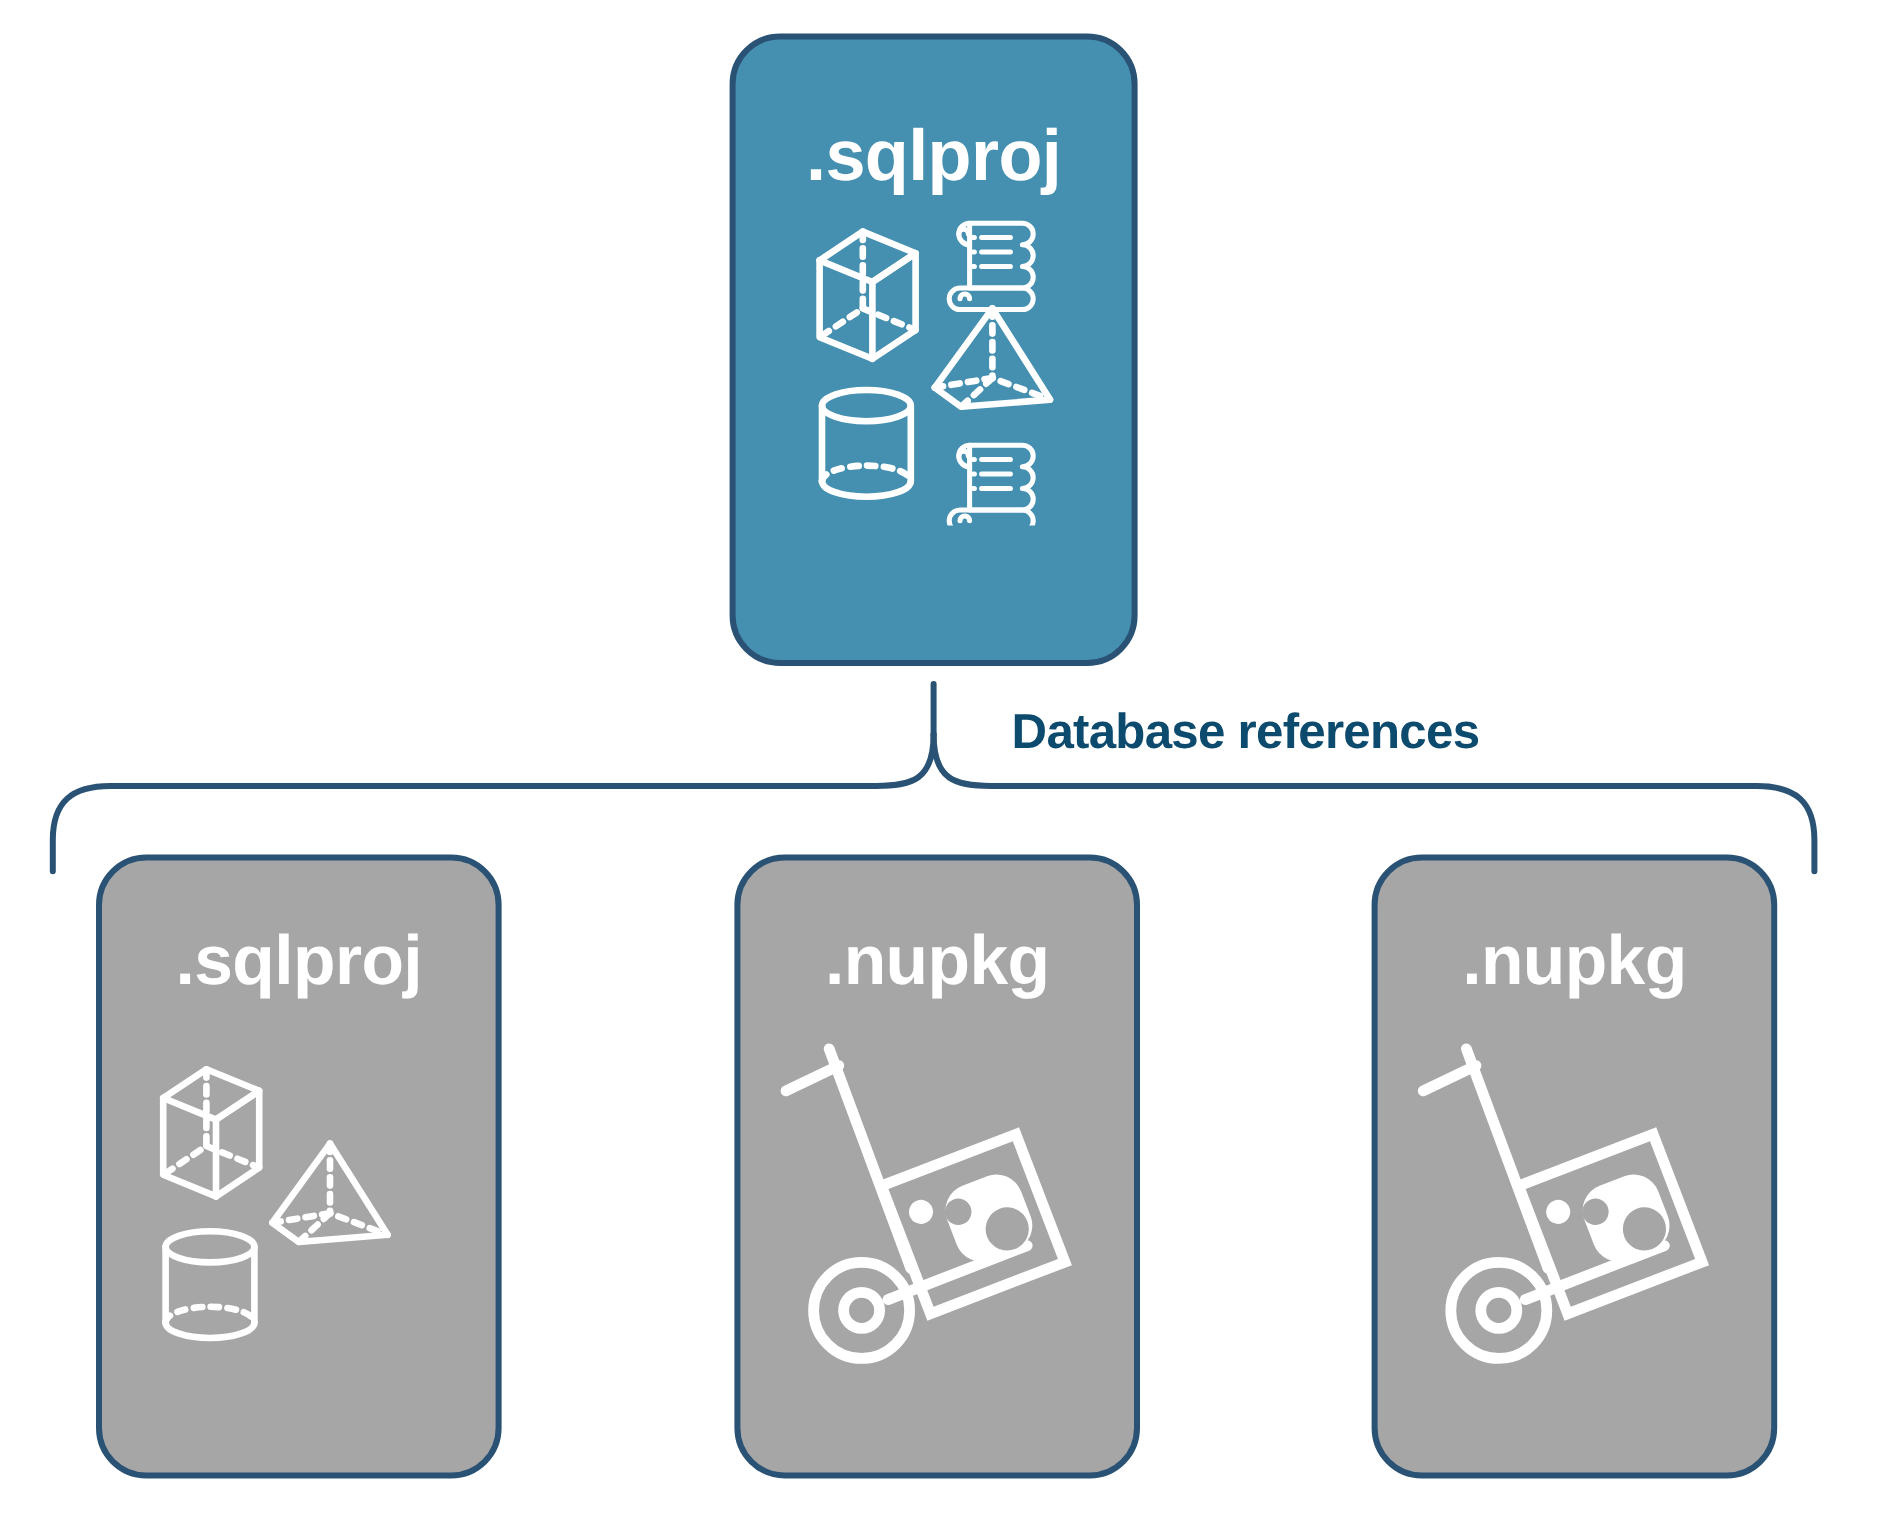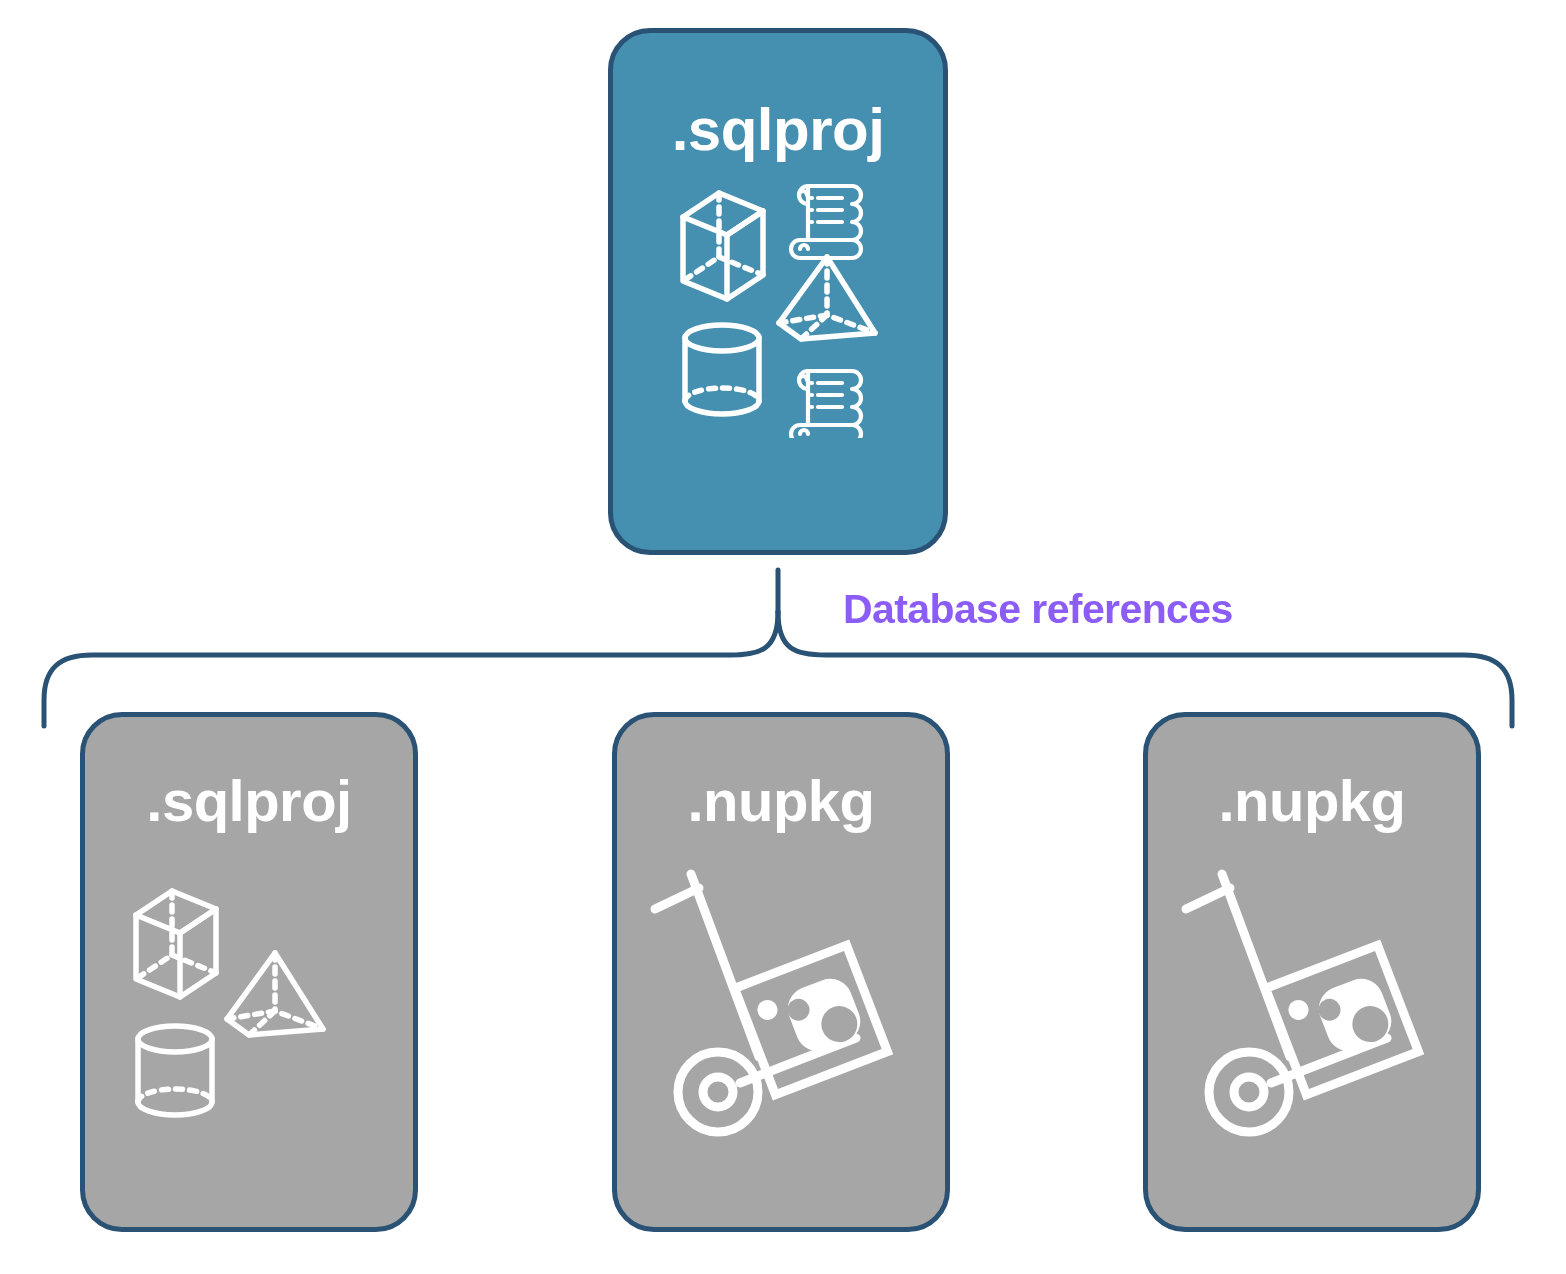--- a/index.html
+++ b/index.html
@@ -91,21 +91,21 @@
     pointer-events: none;
   }
 
   
   #db-ref-label {
     position: absolute;
     left: 843px;
     top: 586px;
     font-size: 41px;
     font-weight: bold;
-    color: #8b5cf6;
+    color: #0c4a6e;
     letter-spacing: -0.6px;
     white-space: nowrap;
     user-select: none;
   }
 </style>
 </head>
 <body>
 
 <div id="stage">
 

